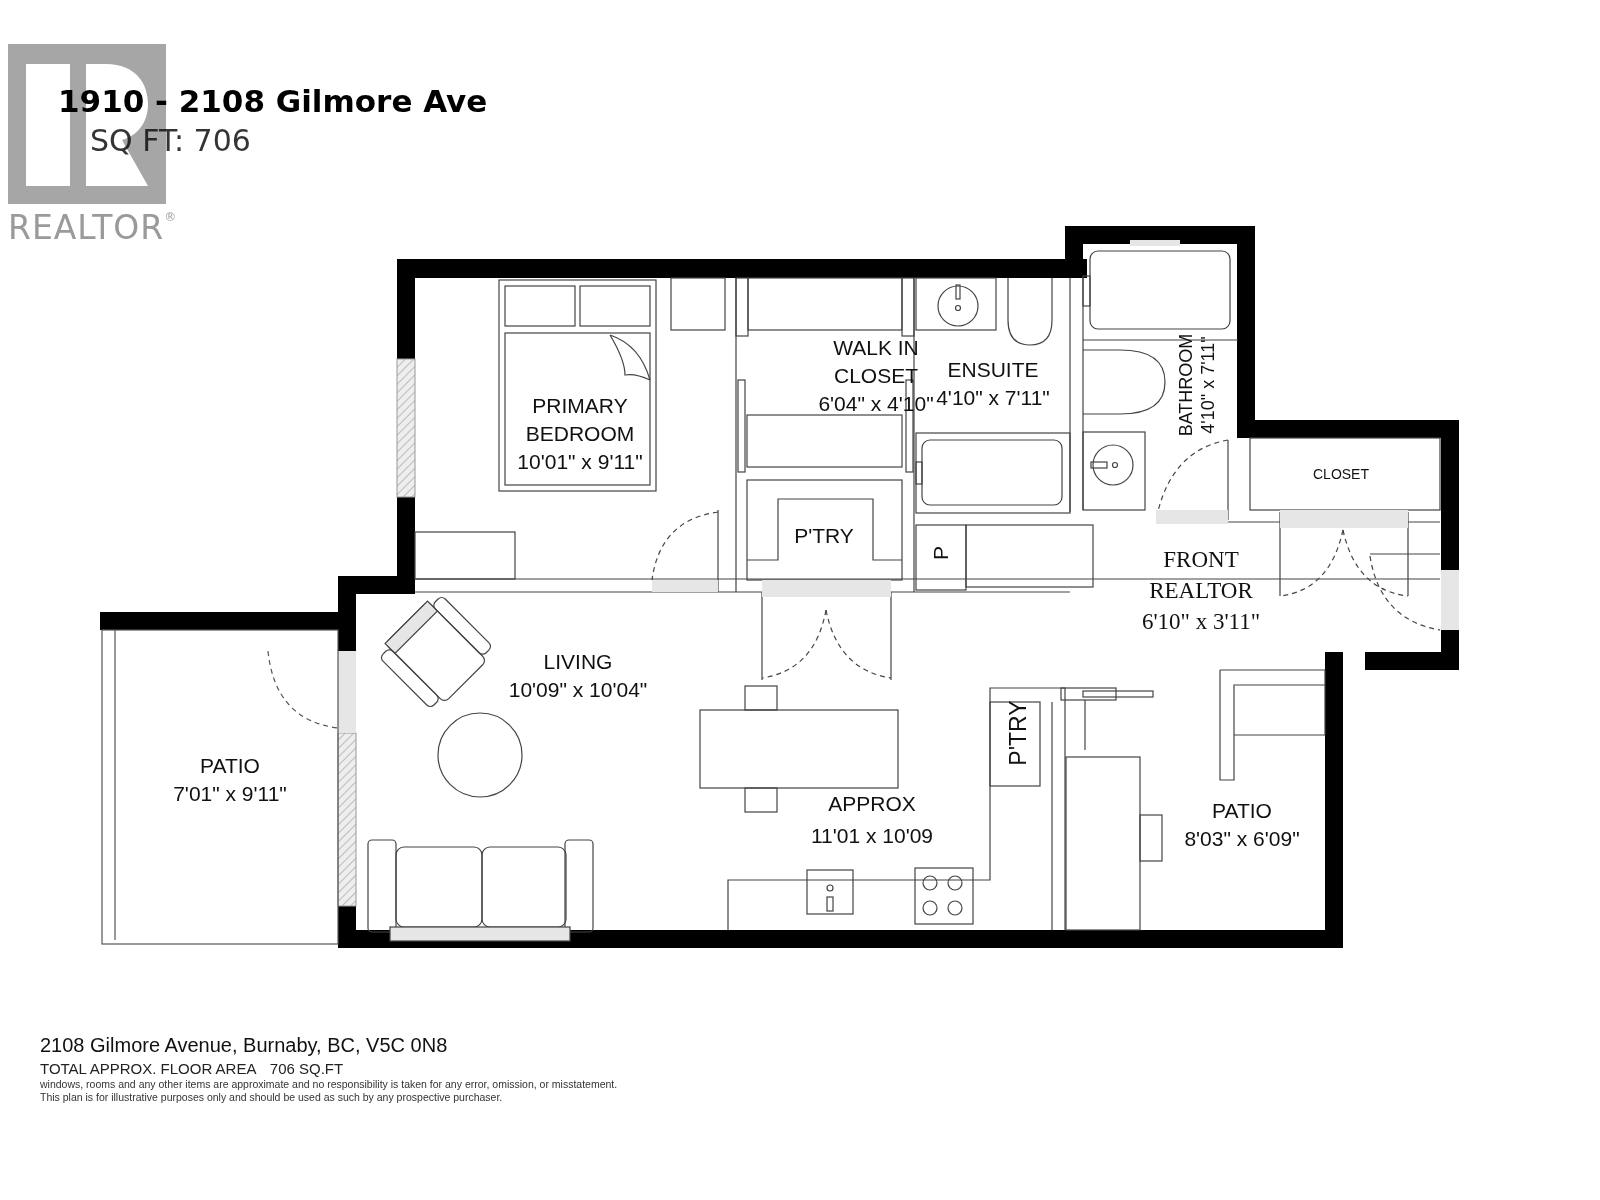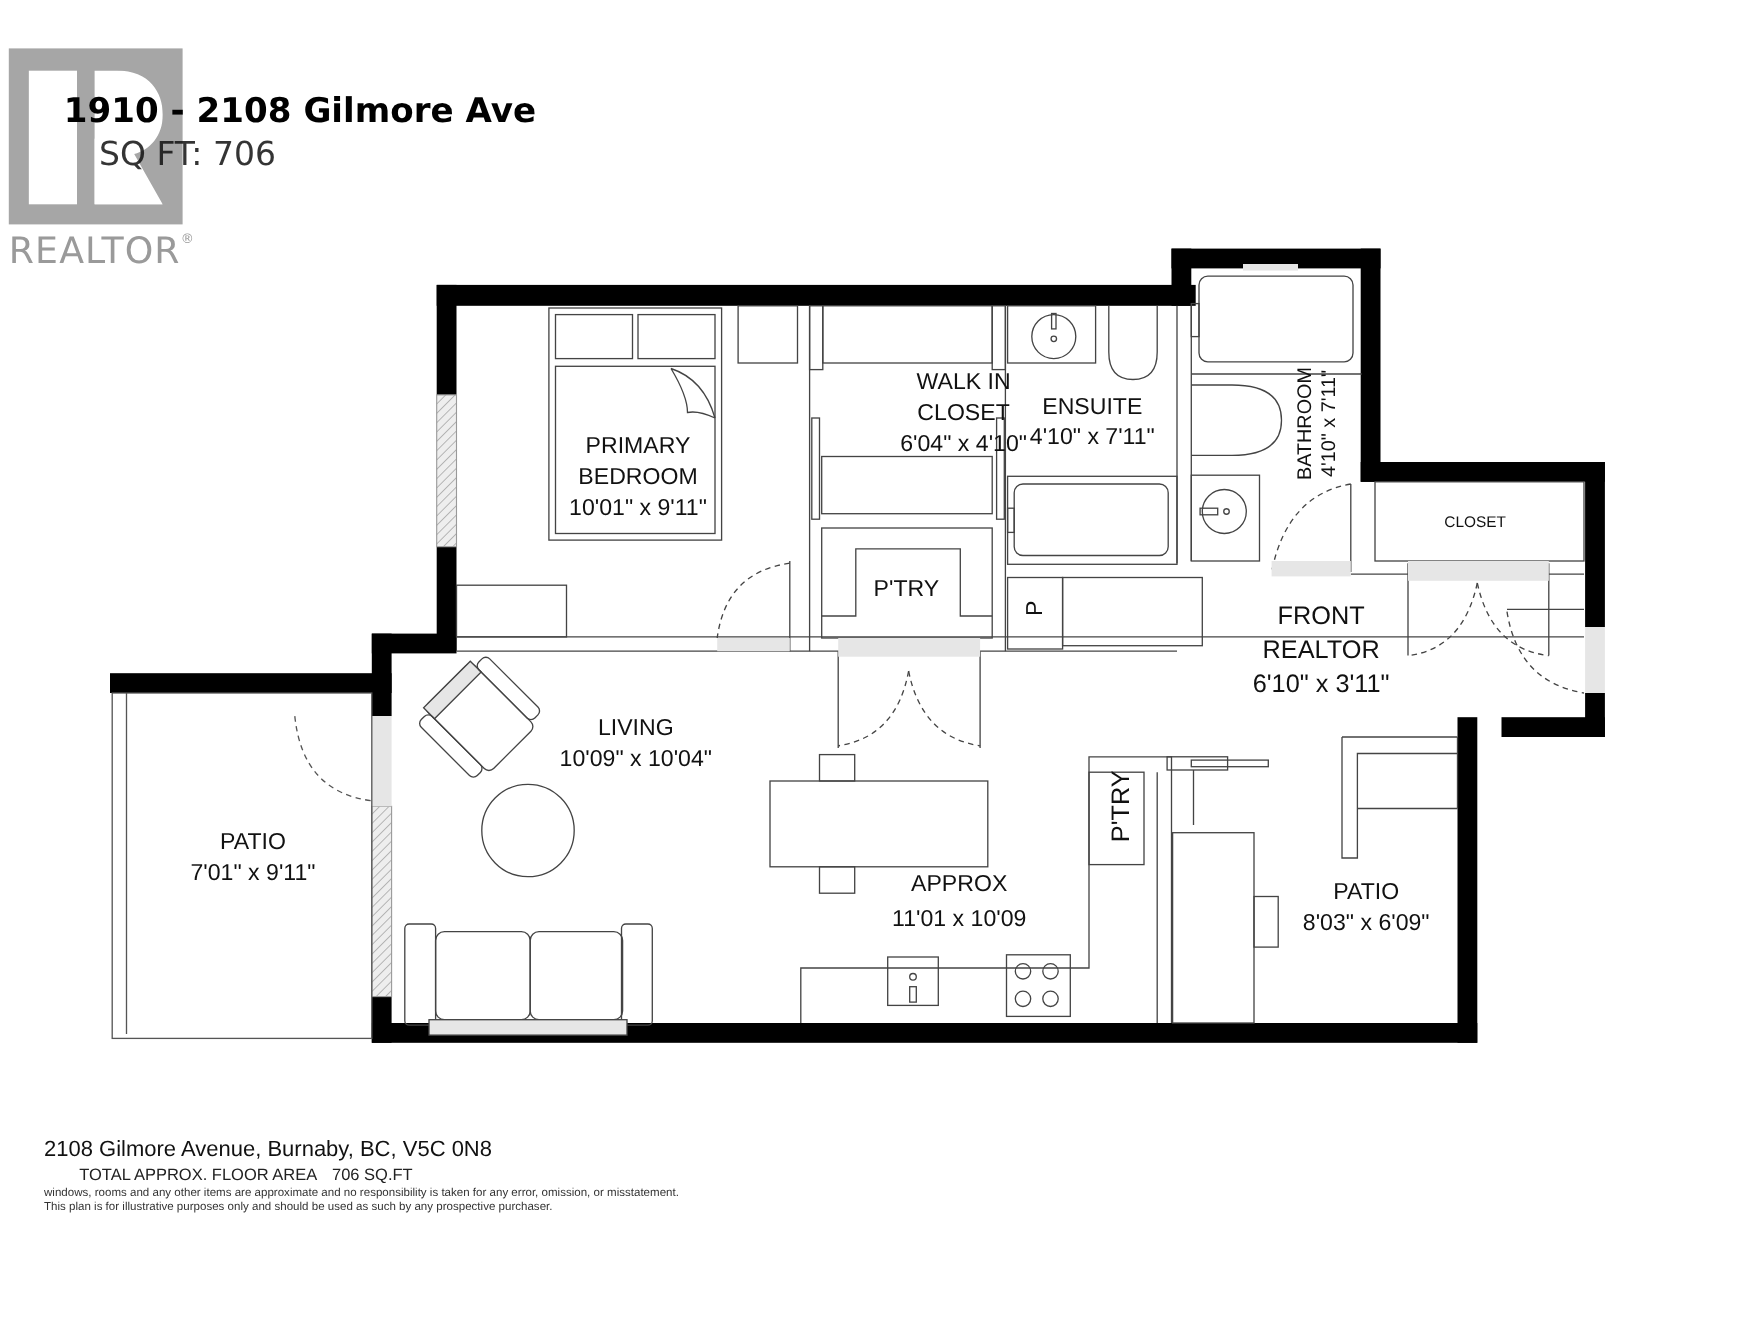--- a/index.html
+++ b/index.html
@@ -16,21 +16,21 @@
     
     .plan { left: 0; top: 0; width: 1600px; height: 1200px; }
     .room-label { position: absolute; text-align: center; font-family: "Liberation Sans", sans-serif;
                   font-size: 21px; line-height: 28px; color: #111; white-space: nowrap; transform: translateX(-50%); }
     .room-label .nm { display: block; }
     .room-label .dim { display: block; }
     .small-label { font-size: 14px; }
     .vert { transform: translate(-50%, -50%) rotate(-90deg); transform-origin: center center; }
     
     .foot-addr { left: 40px; top: 1034px; font-size: 20px; font-family: "Liberation Sans", sans-serif; color: #111; }
-    .foot-area { left: 40px; top: 1060px; font-size: 15px; color: #222; margin-left: 32px; }
+    .foot-area { left: 40px; top: 1060px; font-size: 15px; color: #222; }
     .foot-area span + span { margin-left: 10px; }
     .foot-disc { left: 40px; top: 1078px; width: 600px; font-size: 10.5px; line-height: 13px; color: #333; }
     .foot-disc div { white-space: nowrap; }
   </style>
 </head>
 <body>
 
 <div class="abs logo-box"></div>
 <svg class="abs logo-r" viewBox="0 0 122 122">
   <rect x="0" y="0" width="44" height="122" fill="#ffffff"></rect>
@@ -231,21 +231,21 @@
 </div>
 <div class="room-label small-label" style="left:1341px; top:460px;">
   <span class="nm">CLOSET</span>
 </div>
 <div class="room-label" style="left:824px; top:522px;">
   <span class="nm">P'TRY</span>
 </div>
 <div class="room-label vert" style="left:941px; top:553px;">
   <span class="nm">P</span>
 </div>
-<div class="room-label" style="left:1201px; top:544px; font-size:23px; line-height:31px;">
+<div class="room-label" style="left:1201px; top:544px; font-size:23px; line-height:31px;font-family:Liberation Serif, serif;">
   <span class="nm">FRONT</span>
   <span class="nm">REALTOR</span>
   <span class="dim">6'10" x 3'11"</span>
 </div>
 <div class="room-label" style="left:578px; top:648px;">
   <span class="nm">LIVING</span>
   <span class="dim">10'09" x 10'04"</span>
 </div>
 <div class="room-label" style="left:230px; top:752px;">
   <span class="nm">PATIO</span>

